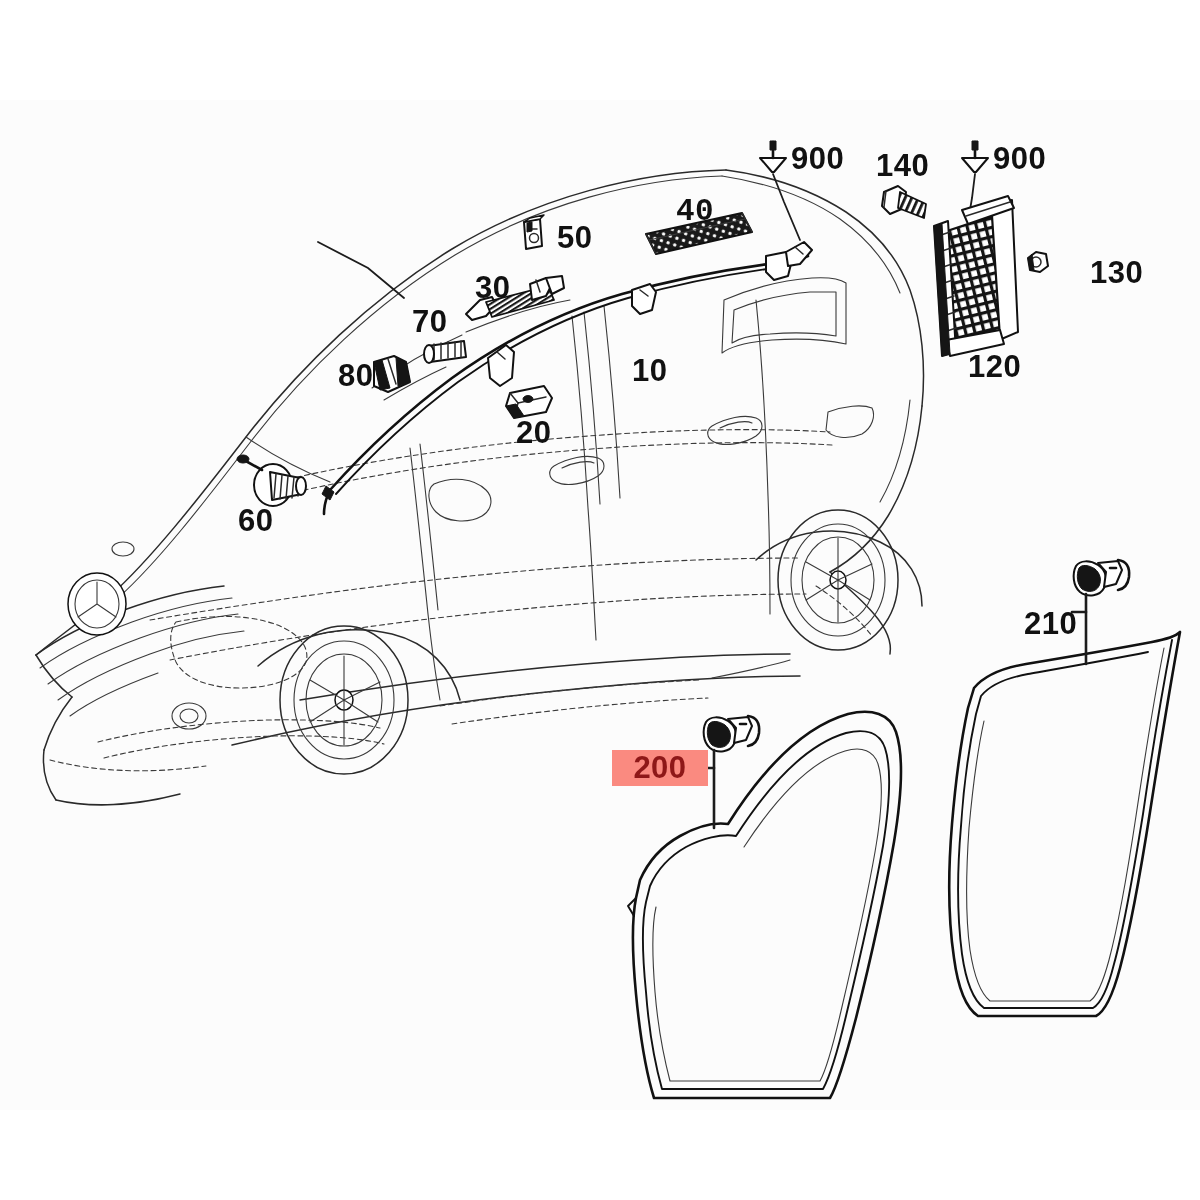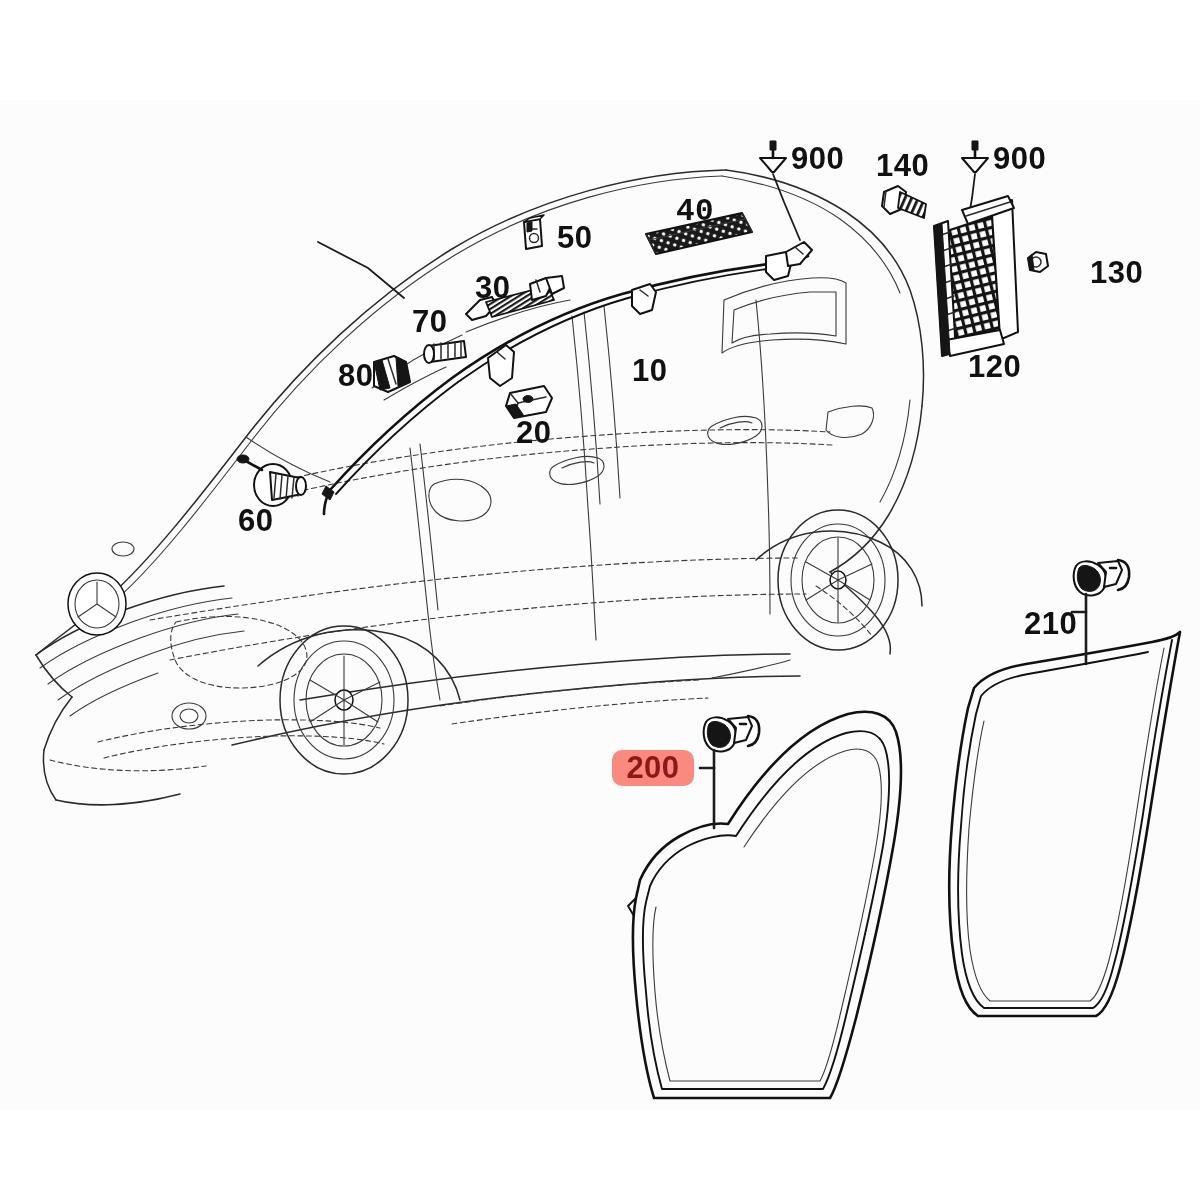--- a/index.html
+++ b/index.html
@@ -472,17 +472,17 @@
   <div class="lbl sz-big" style="left:238px; top:505px;">60</div>
   <div class="lbl sz-big" style="left:412px; top:306px;">70</div>
   <div class="lbl sz-big" style="left:338px; top:360px;">80</div>
   <div class="lbl sz-big" style="left:968px; top:351px;">120</div>
   <div class="lbl sz-big" style="left:1050px; top:257px;margin-left:40px;">130</div>
   <div class="lbl sz-big" style="left:876px; top:150px;text-align:right;">140</div>
   <div class="lbl sz-big" style="left:1024px; top:608px;">210</div>
   <div class="lbl sz-big" style="left:791px; top:143px;">900</div>
   <div class="lbl sz-big" style="left:993px; top:143px;">900</div>
 
-  <div class="highlight-box" style="left:612px; top:750px; width:82px; height:36px;border-radius:10px;">
+  <div class="highlight-box" style="left:612px; top:750px; width:96px; height:36px;">
     <span class="hl-text">200</span>
   </div>
 
 </div>
 
 </body></html>

